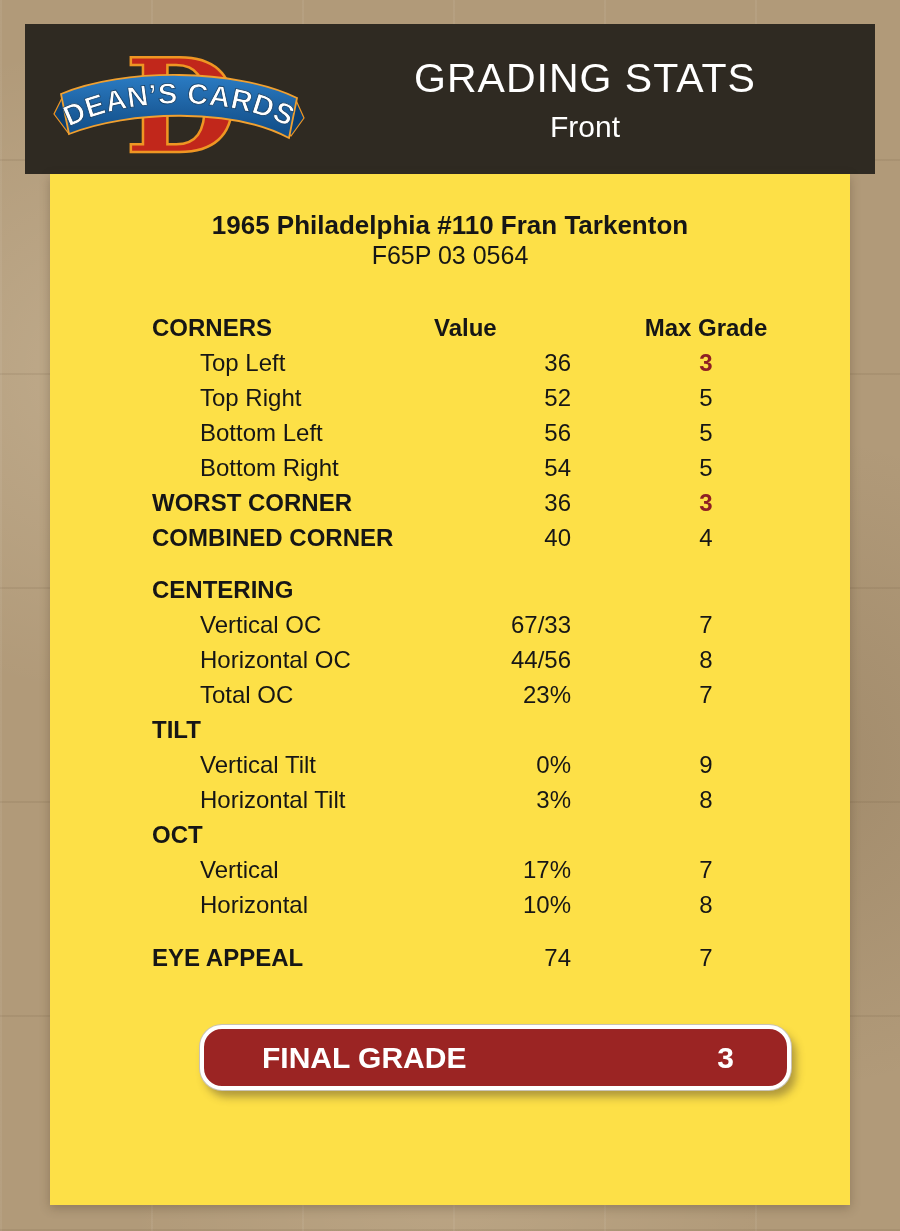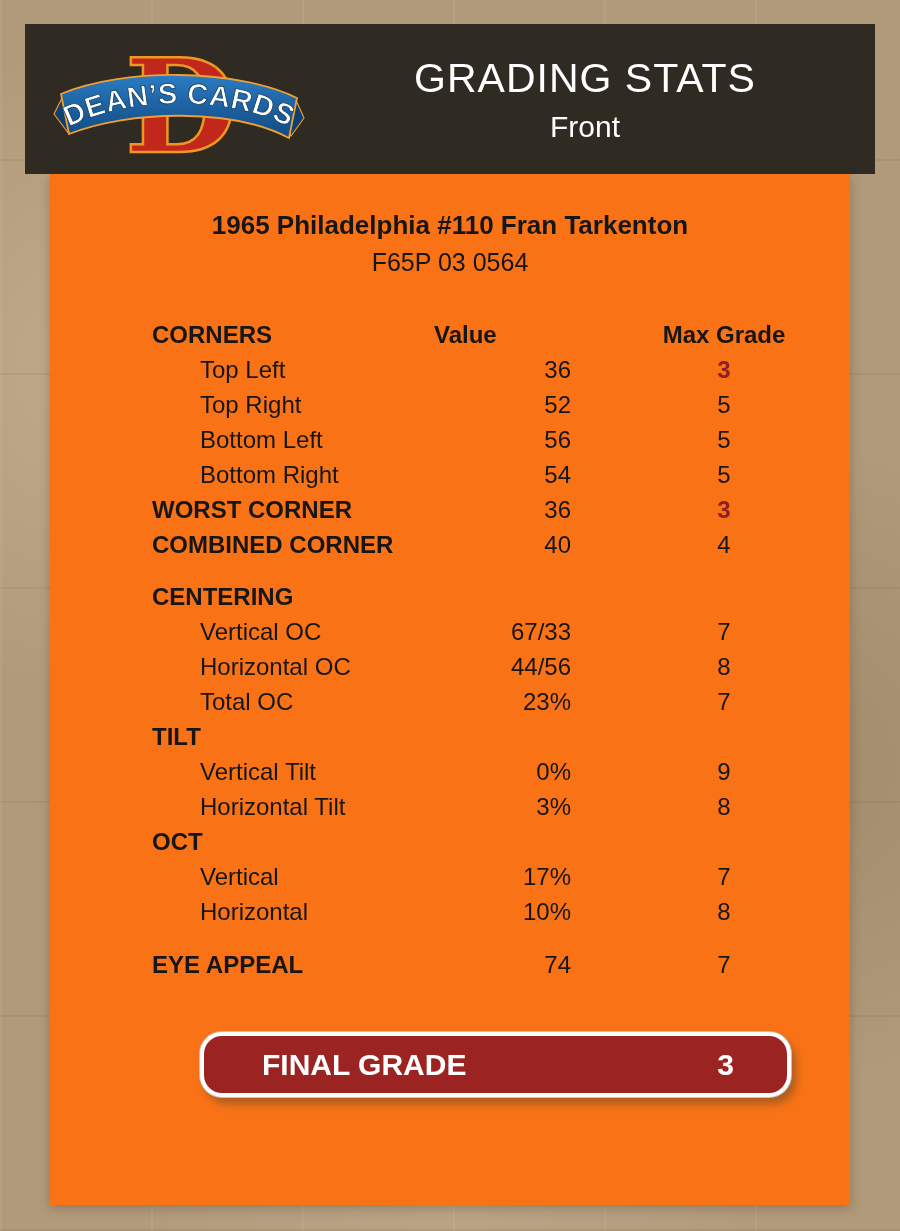--- a/index.html
+++ b/index.html
@@ -29,33 +29,33 @@
     color:#ffffff; text-align:right;
   }
   .header-title { font-size:41px; letter-spacing:1px; font-weight:normal; }
   .header-subtitle { font-size:30px; margin-top:8px; }
 
   .logo { position:absolute; left:28px; top:8px; width:252px; height:134px; }
 
   
   .panel {
     position:absolute; left:50px; top:174px; width:800px; height:1031px;
-    background:#f97316; box-shadow:0 3px 10px rgba(60,45,25,0.30);
+    background:#fde047; box-shadow:0 3px 10px rgba(60,45,25,0.30);
     color:#161616;
   }
   .card-title { margin-top:36px; text-align:center; font-size:26px; font-weight:bold; }
-  .card-code  { margin-top:7px;  text-align:center; font-size:25px; }
+  .card-code  {  text-align:center; font-size:25px; }
 
   
   .gtable { margin-top:40px; }
   .trow { position:relative; height:35px; font-size:24px; line-height:35px; }
   .cell-label { position:absolute; left:102px; white-space:nowrap; }
   .cell-label.indent { left:150px; }
   .cell-value { position:absolute; left:310px; width:211px; text-align:right; white-space:nowrap; }
-  .cell-max   { position:absolute; left:594px; width:160px; text-align:center; }
+  .cell-max   { position:absolute; left:576px; width:160px; text-align:center; }
   .trow.bold .cell-label { font-weight:bold; }
   .trow.thead .cell-label, .trow.thead .cell-value, .trow.thead .cell-max { font-weight:bold; }
   .trow.thead .cell-value { left:384px; width:211px; text-align:left; }
   .cell-max.red { color:#8e2024; font-weight:bold; }
 
   
   .final-grade {
     position:relative; left:150px; margin-top:50px; width:591px; height:65px;
     background:#9b2423; border:4px solid #ffffff; border-radius:22px;
     box-shadow:0 0 0 1px #c9c3b6, 5px 7px 9px rgba(80,65,45,0.45);

